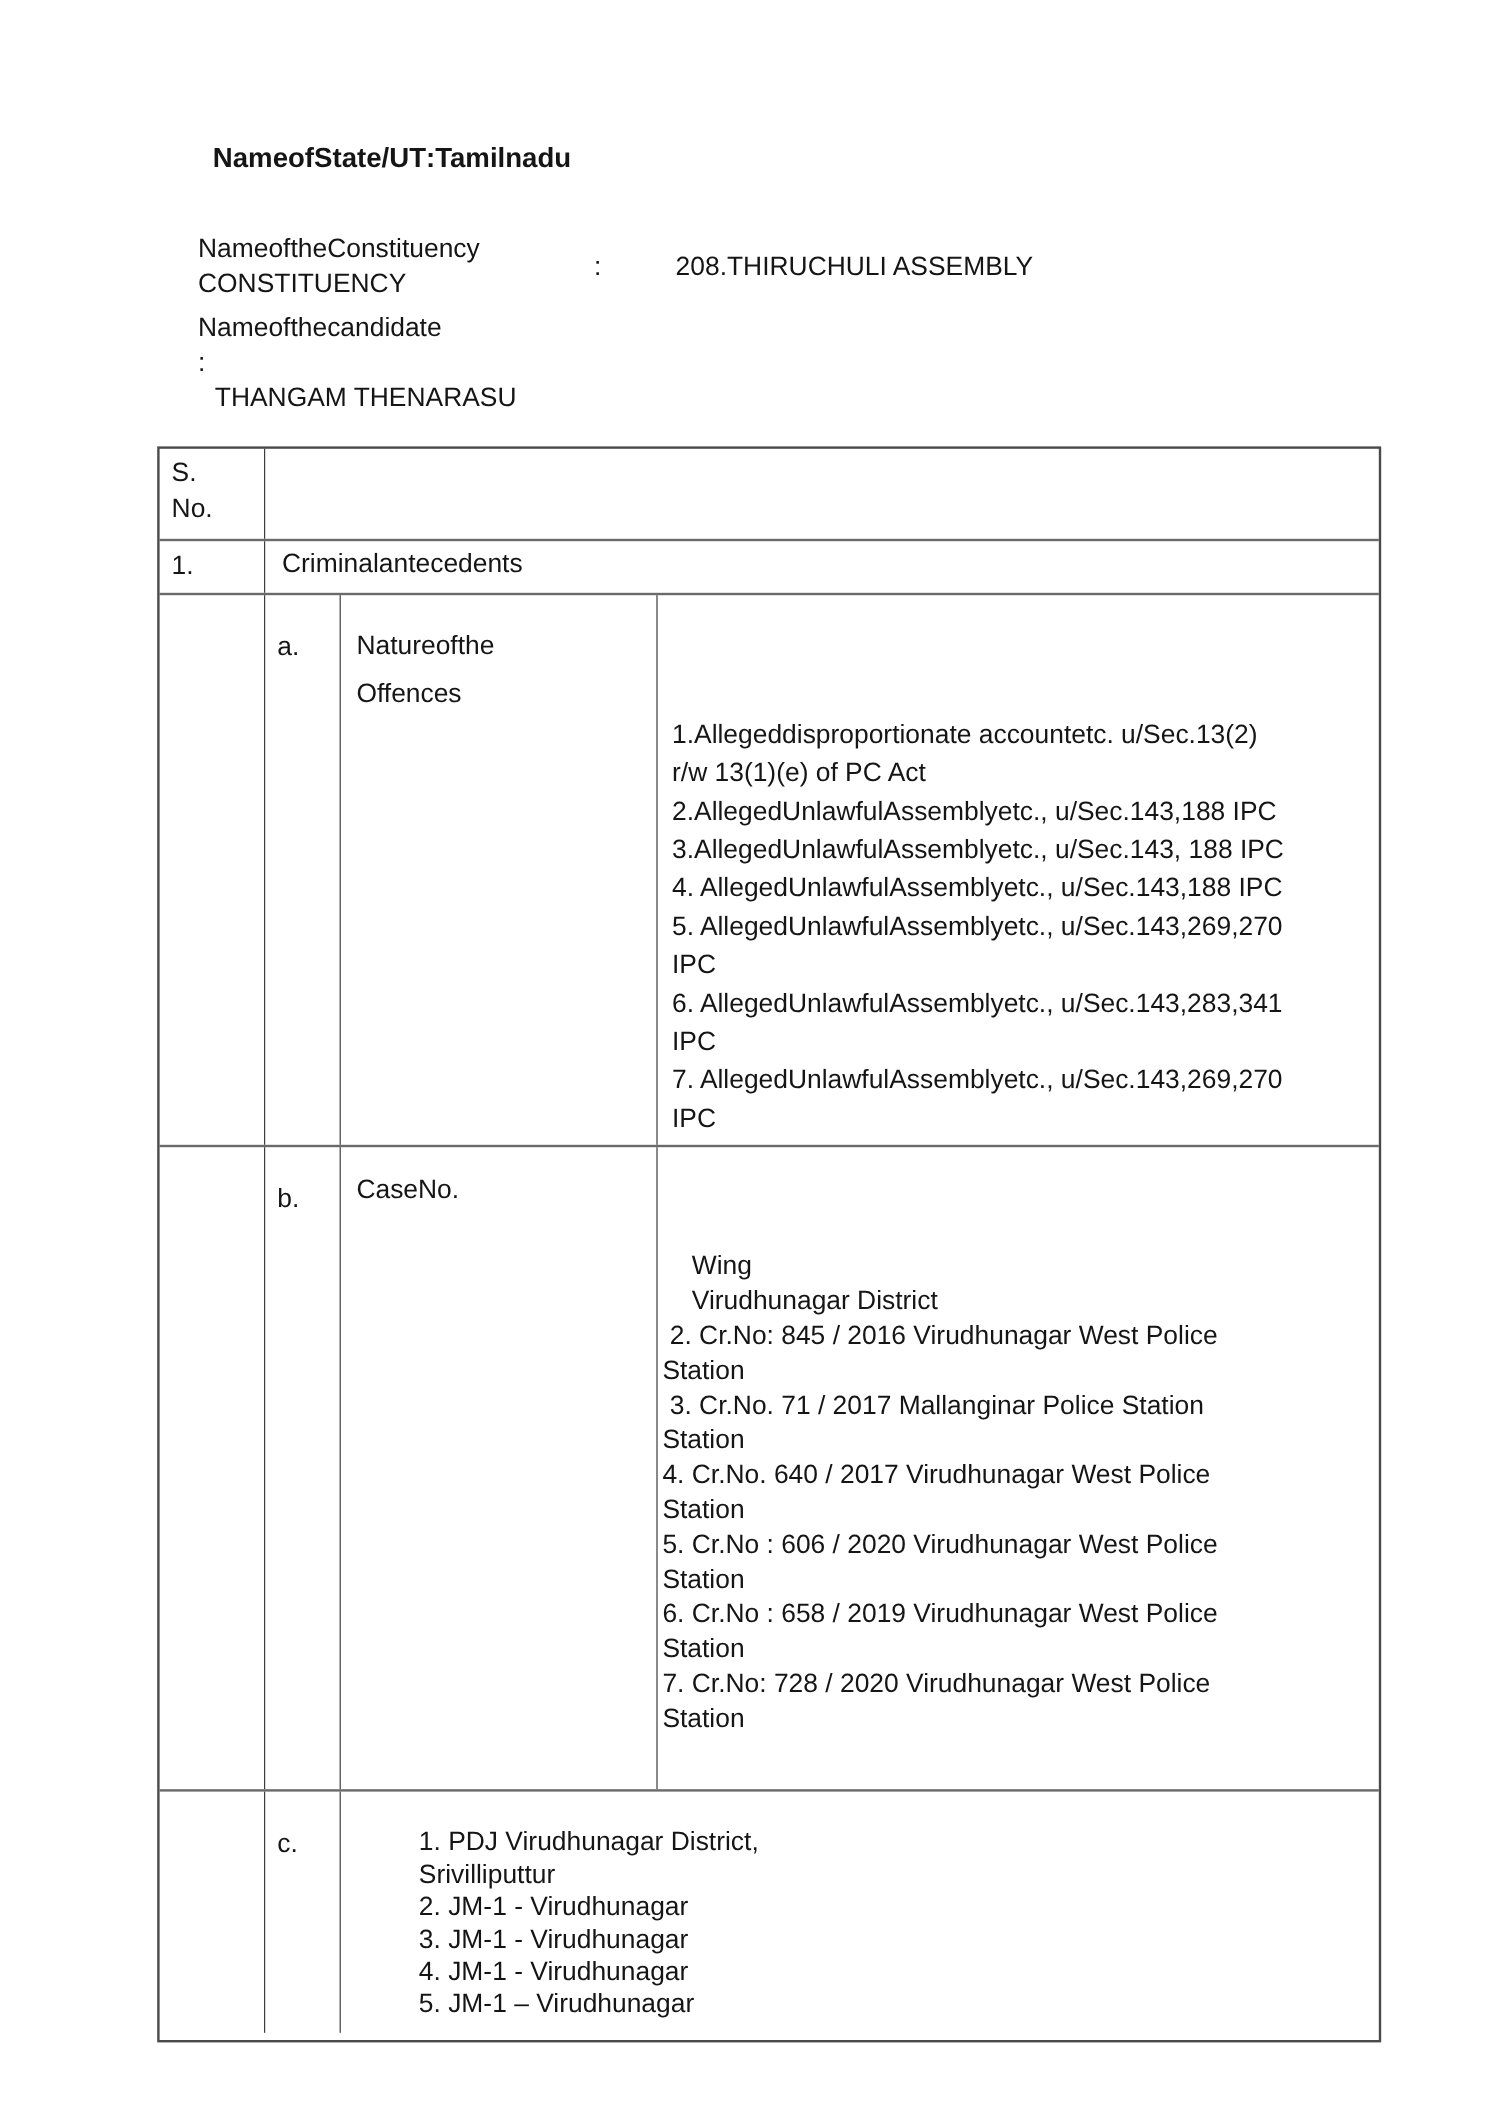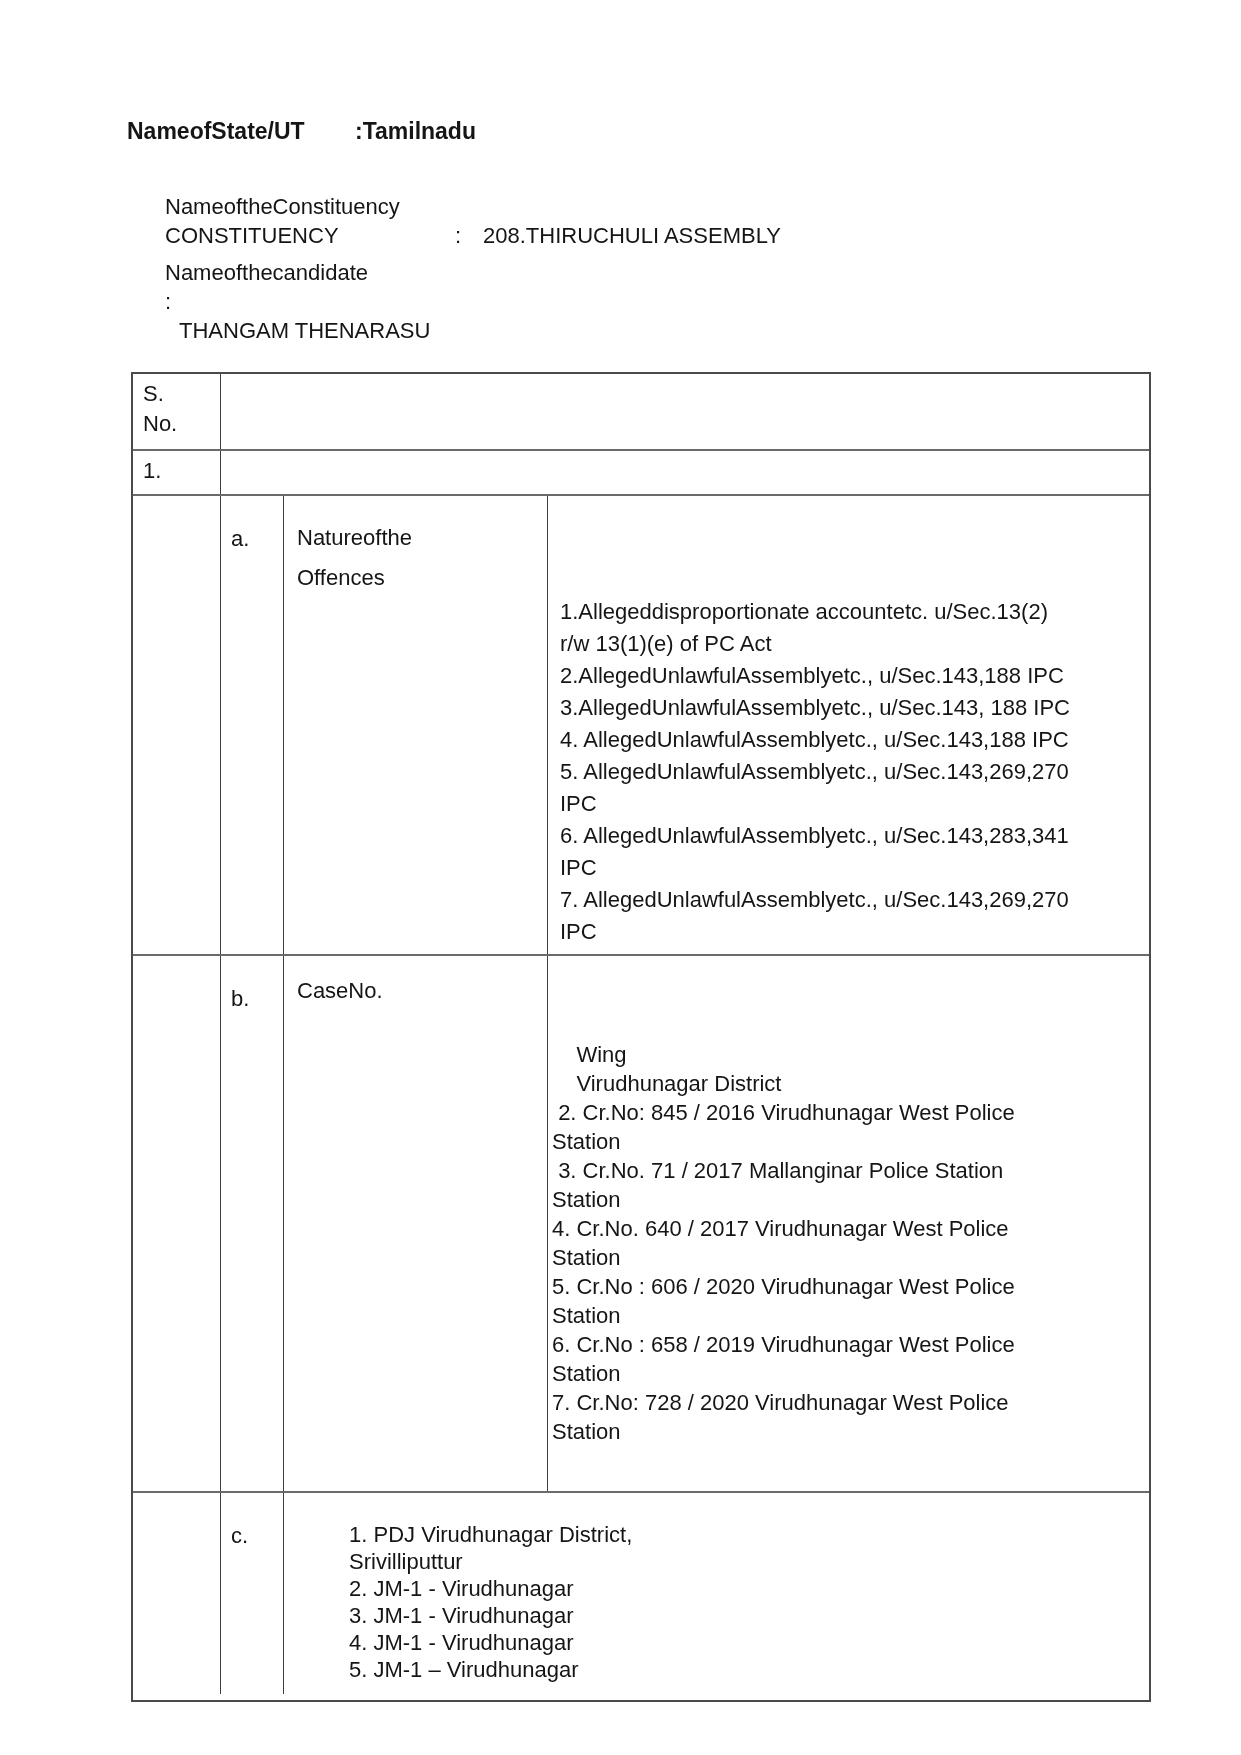--- a/index.html
+++ b/index.html
@@ -6,26 +6,26 @@
   .page {
     position:relative;
     width:1241px; height:1755px;
     margin:0 auto;
     background:#ffffff;
     color:#151515;
     font-family:"Liberation Sans", sans-serif;
     font-size:22px;
     overflow:hidden;
   }
-  .bold { font-weight:700; }
+  .bold { font-weight:700;text-align:right; }
 
   
   .hdr-state { position:absolute; left:127px; top:118px; display:flex; font-size:23px; }
   .hdr-state .hdr-label { display:inline-block; width:228px; }
-  .hdr-const { position:absolute; left:165px; top:192px; display:flex; align-items:flex-end; line-height:29px; }
+  .hdr-const { position:absolute; left:165px; top:192px; display:flex; align-items:center; line-height:29px;gap:40px; }
   .hdr-const .lbl2 { display:inline-block; width:290px; white-space:pre-wrap; }
   .hdr-cand { position:absolute; left:165px; top:258px; display:flex; line-height:29px;flex-direction:column; }
   .hdr-cand .lbl1 { display:inline-block; width:290px; }
   .colon { display:inline-block; width:14px; }
   .hdr-val { margin-left:14px; }
 
   
   .table {
     position:absolute; left:131px; top:372px;
     width:1020px; height:1330px;
@@ -87,20 +87,21 @@
   <div class="table">
 
     <div class="tr r-head">
       <div class="td c-sno vline">S.
 No.</div>
       <div class="td c-rest"></div>
     </div>
 
     <div class="tr r-one">
       <div class="td c-sno vline">1.</div>
+      <div class="td c-rest">Criminalantecedents</div>
     </div>
 
     <div class="tr r-a">
       <div class="td c-sno vline"></div>
       <div class="td c-key vline">a.</div>
       <div class="td c-label lab-a vline">Natureofthe
 Offences</div>
       <div class="td c-content cont-a">1.Allegeddisproportionate accountetc. u/Sec.13(2)
 r/w 13(1)(e) of PC Act
 2.AllegedUnlawfulAssemblyetc., u/Sec.143,188 IPC

